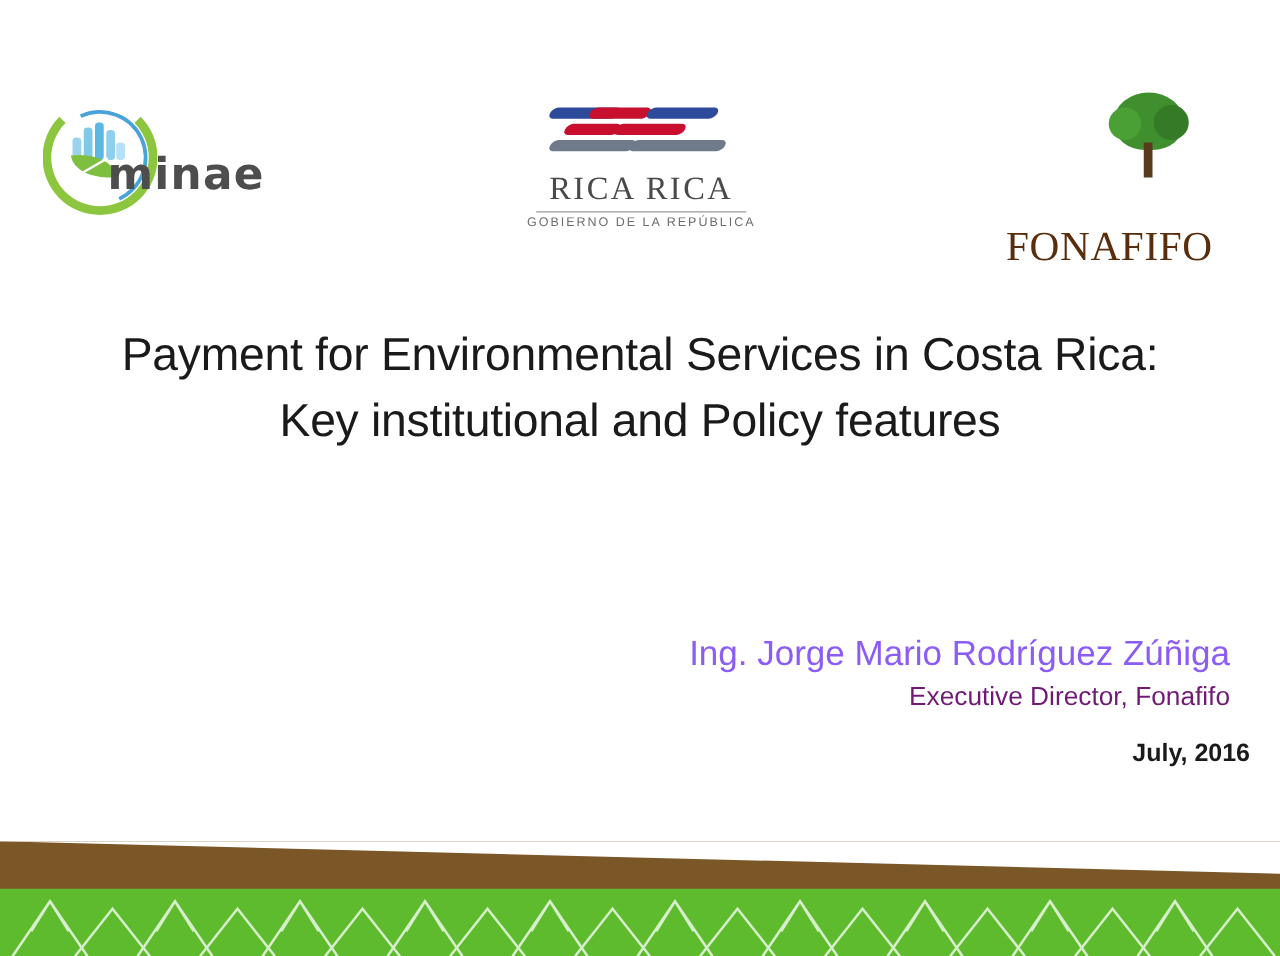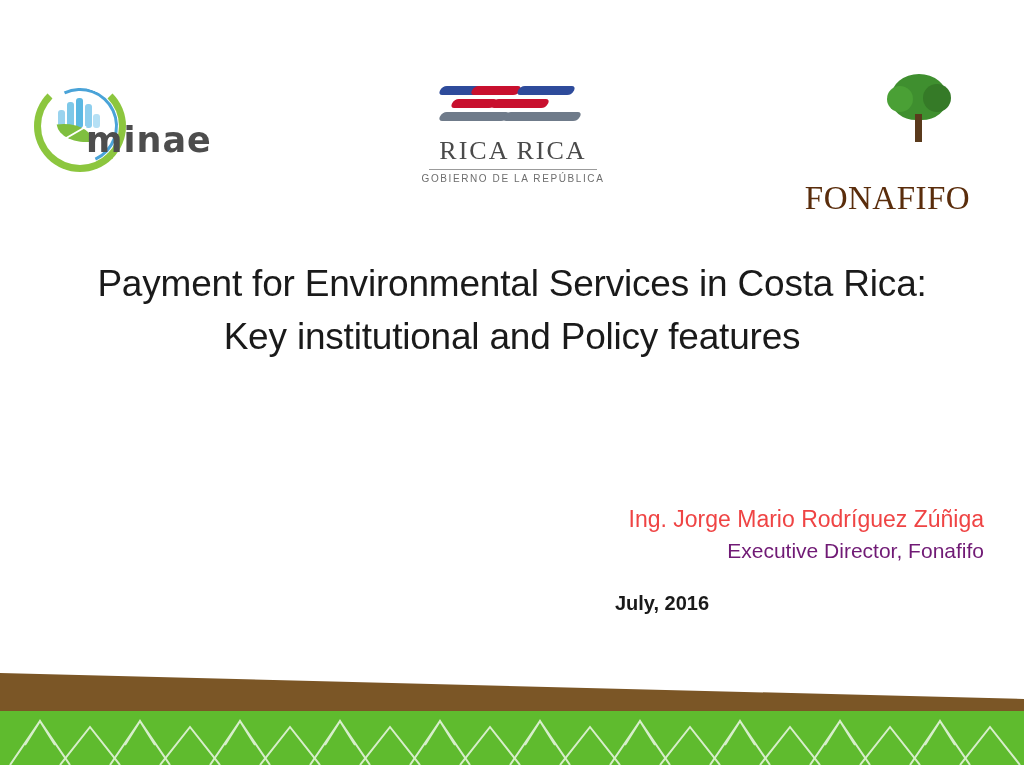--- a/index.html
+++ b/index.html
@@ -240,35 +240,35 @@
 
   
   .author-block {
     position: absolute;
     top: 503px;
     right: 40px;
     width: 620px;
     text-align: right;
   }
   .author-name {
-    font-size: 23px;
-    color: #ef4444;
+    font-size: 28px;
+    color: #8b5cf6;
     line-height: 1.42;
   }
   .author-role {
     font-size: 21px;
     color: #701a75;
     line-height: 1.42;
   }
   .date {
     position: absolute;
     top: 592px;
-    right: 52px;
+    right: 24px;
     width: 620px;
-    text-align: center;
+    text-align: right;
     font-size: 20px;
     font-weight: bold;
     color: #1a1a1a;
   }
 
   
   .footer-band {
     position: absolute;
     left: 0;
     bottom: 0;

